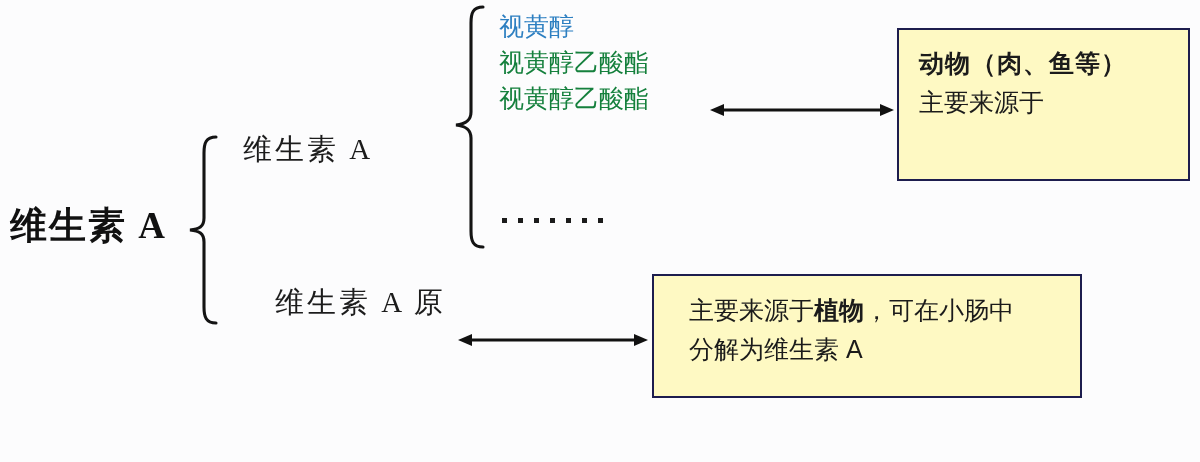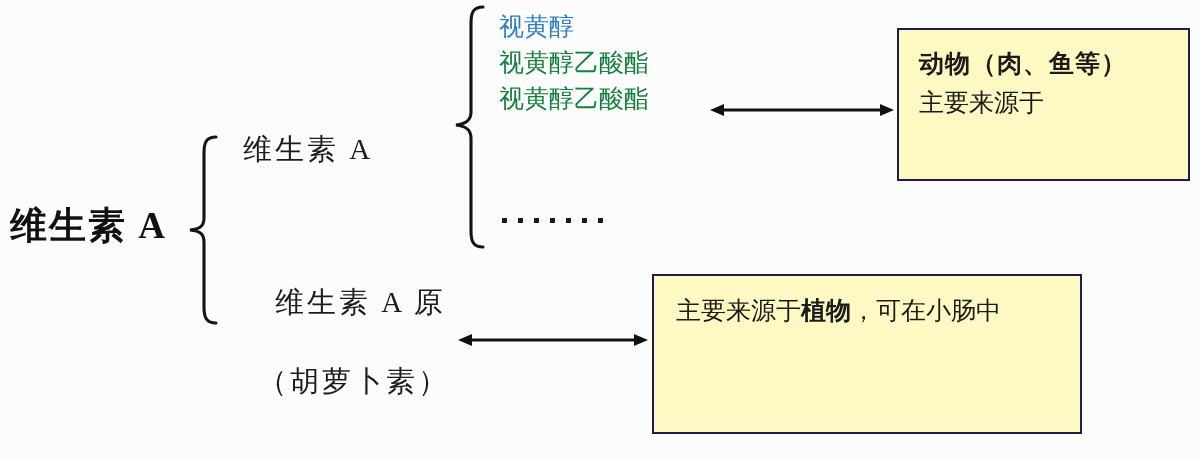--- a/index.html
+++ b/index.html
@@ -93,22 +93,22 @@
     left: 897px;
     top: 28px;
     width: 293px;
     height: 153px;
     padding: 14px 0 0 20px;
   }
   #box-plant {
     left: 652px;
     top: 274px;
     width: 430px;
-    height: 160px;
-    padding: 15px 0 0 22px;
+    height: 124px;
+    padding: 15px 0 0 35px;
   }
   .box-line {
     font-family: "Liberation Sans", "DejaVu Sans", sans-serif;
     font-size: 25px;
     line-height: 39px;
     color: #1b1b1b;
     white-space: nowrap;
   }
   .box-line.bold { font-weight: bold; letter-spacing: 1px; }
   .box-line b { font-weight: bold; }
@@ -120,21 +120,20 @@
 
   <div class="abs" id="root-label">维生素 A</div>
 
   <svg class="abs brace-svg" id="brace-main" width="34" height="192" viewBox="0 0 34 192" fill="none">
     <path d="M30 3 C20 3 18 9 18 19 L18 84 C18 93 13 95 4 96 C13 97 18 99 18 108 L18 173 C18 183 20 189 30 189" stroke="#141414" stroke-width="3.1" stroke-linecap="round" fill="none"></path>
   </svg>
 
   <div class="abs branch-label" id="branch-vita">维生素 A</div>
 
   <div class="abs branch-label" id="branch-provita">维生素 A 原</div>
-  <div class="abs branch-label" id="branch-carotene">（胡萝卜素）</div>
 
   <svg class="abs brace-svg" id="brace-list" width="34" height="246" viewBox="0 0 34 246" fill="none">
     <path d="M31 3 C21 3 19 9 19 19 L19 108 C19 117 13 120 4 121 C13 122 19 125 19 134 L19 227 C19 237 21 243 31 243" stroke="#141414" stroke-width="3.1" stroke-linecap="round" fill="none"></path>
   </svg>
 
   <div class="abs" id="compound-list">
     <div class="compound blue">视黄醇</div>
     <div class="compound black">视黄醇乙酸酯</div>
     <div class="compound black">视黄醇乙酸酯</div>
   </div>
@@ -163,15 +162,16 @@
 
   <div class="abs info-box" id="box-animal">
     <div class="box-line bold">动物（肉、鱼等）</div>
     <div class="box-line">主要来源于</div>
   </div>
 
   <div class="abs info-box" id="box-plant">
     <div class="box-line">
       <span>主要来源于</span><b>植物</b><span>，可在小肠中</span>
     </div>
+    <div class="box-line">分解为维生素 A</div>
   </div>
 
 </div>
 
 </body></html>

